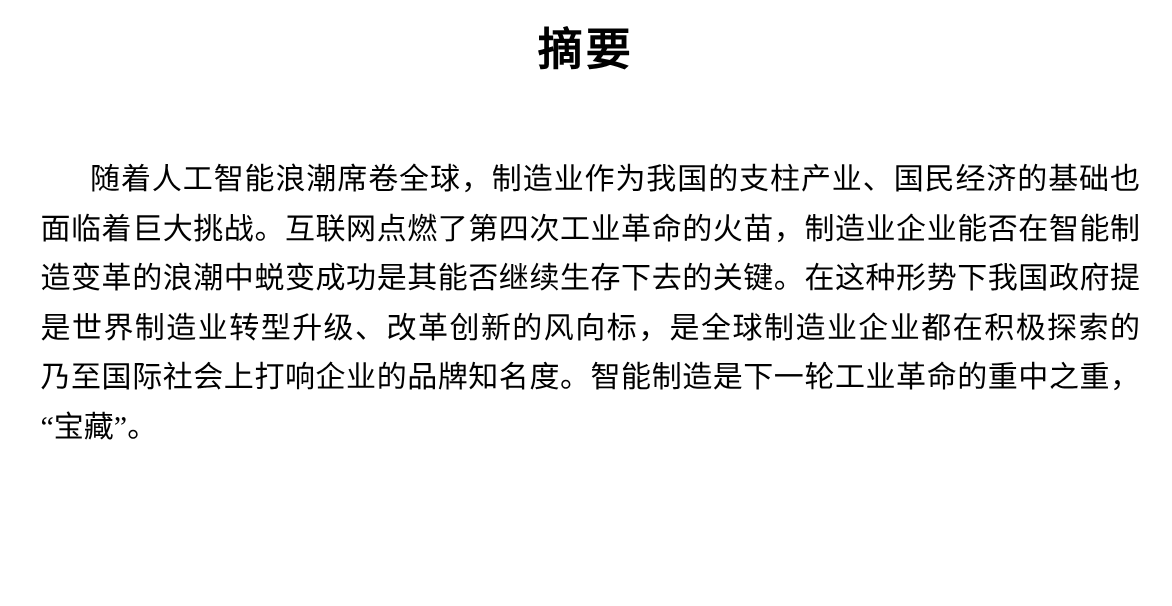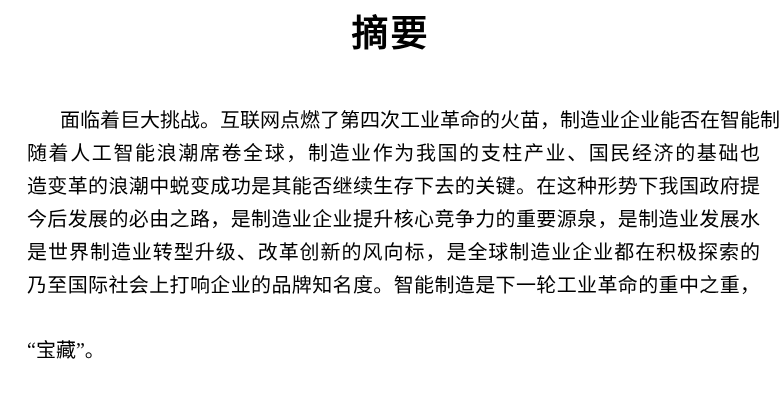--- a/index.html
+++ b/index.html
@@ -18,21 +18,21 @@
     width: 781px;
     height: 404px;
     background: var(--bg);
     color: var(--text);
   }
   .doc-title {
     margin-top: 16px;
     text-align: center;
     font-family: "Liberation Sans", "DejaVu Sans", sans-serif;
     font-weight: bold;
-    font-size: 37px;
+    font-size: 30px;
     line-height: 36px;
     letter-spacing: 2px;
     color: var(--text);
   }
   .abstract-paragraph {
     margin-top: 52px;
     margin-left: 27px;
     width: 733px;
     font-family: "Liberation Serif", "DejaVu Serif", serif;
     font-size: 20px;
@@ -44,30 +44,28 @@
     text-align-last: justify;
     white-space: nowrap;
     height: 33px;
   }
   .par-line:first-child {
     text-indent: 33px;
   }
   .par-line:last-child {
     text-align: center;
     text-align-last: left;
-    margin-top: 32px;
   }
 </style>
 </head>
 <body>
 
 <div class="page">
   <h1 class="doc-title">摘要</h1>
   <div class="abstract-paragraph">
+      <div class="par-line">随着人工智能浪潮席卷全球，制造业作为我国的支柱产业、国民经济的基础也</div>
       <div class="par-line">面临着巨大挑战。互联网点燃了第四次工业革命的火苗，制造业企业能否在智能制</div>
-      <div class="par-line">随着人工智能浪潮席卷全球，制造业作为我国的支柱产业、国民经济的基础也</div>
       <div class="par-line">造变革的浪潮中蜕变成功是其能否继续生存下去的关键。在这种形势下我国政府提</div>
-      <div class="par-line">今后发展的必由之路，是制造业企业提升核心竞争力的重要源泉，是制造业发展水</div>
       <div class="par-line">是世界制造业转型升级、改革创新的风向标，是全球制造业企业都在积极探索的</div>
       <div class="par-line">乃至国际社会上打响企业的品牌知名度。智能制造是下一轮工业革命的重中之重，</div>
       <div class="par-line">“宝藏”。</div>
     </div>
 </div>
 
 </body></html>

